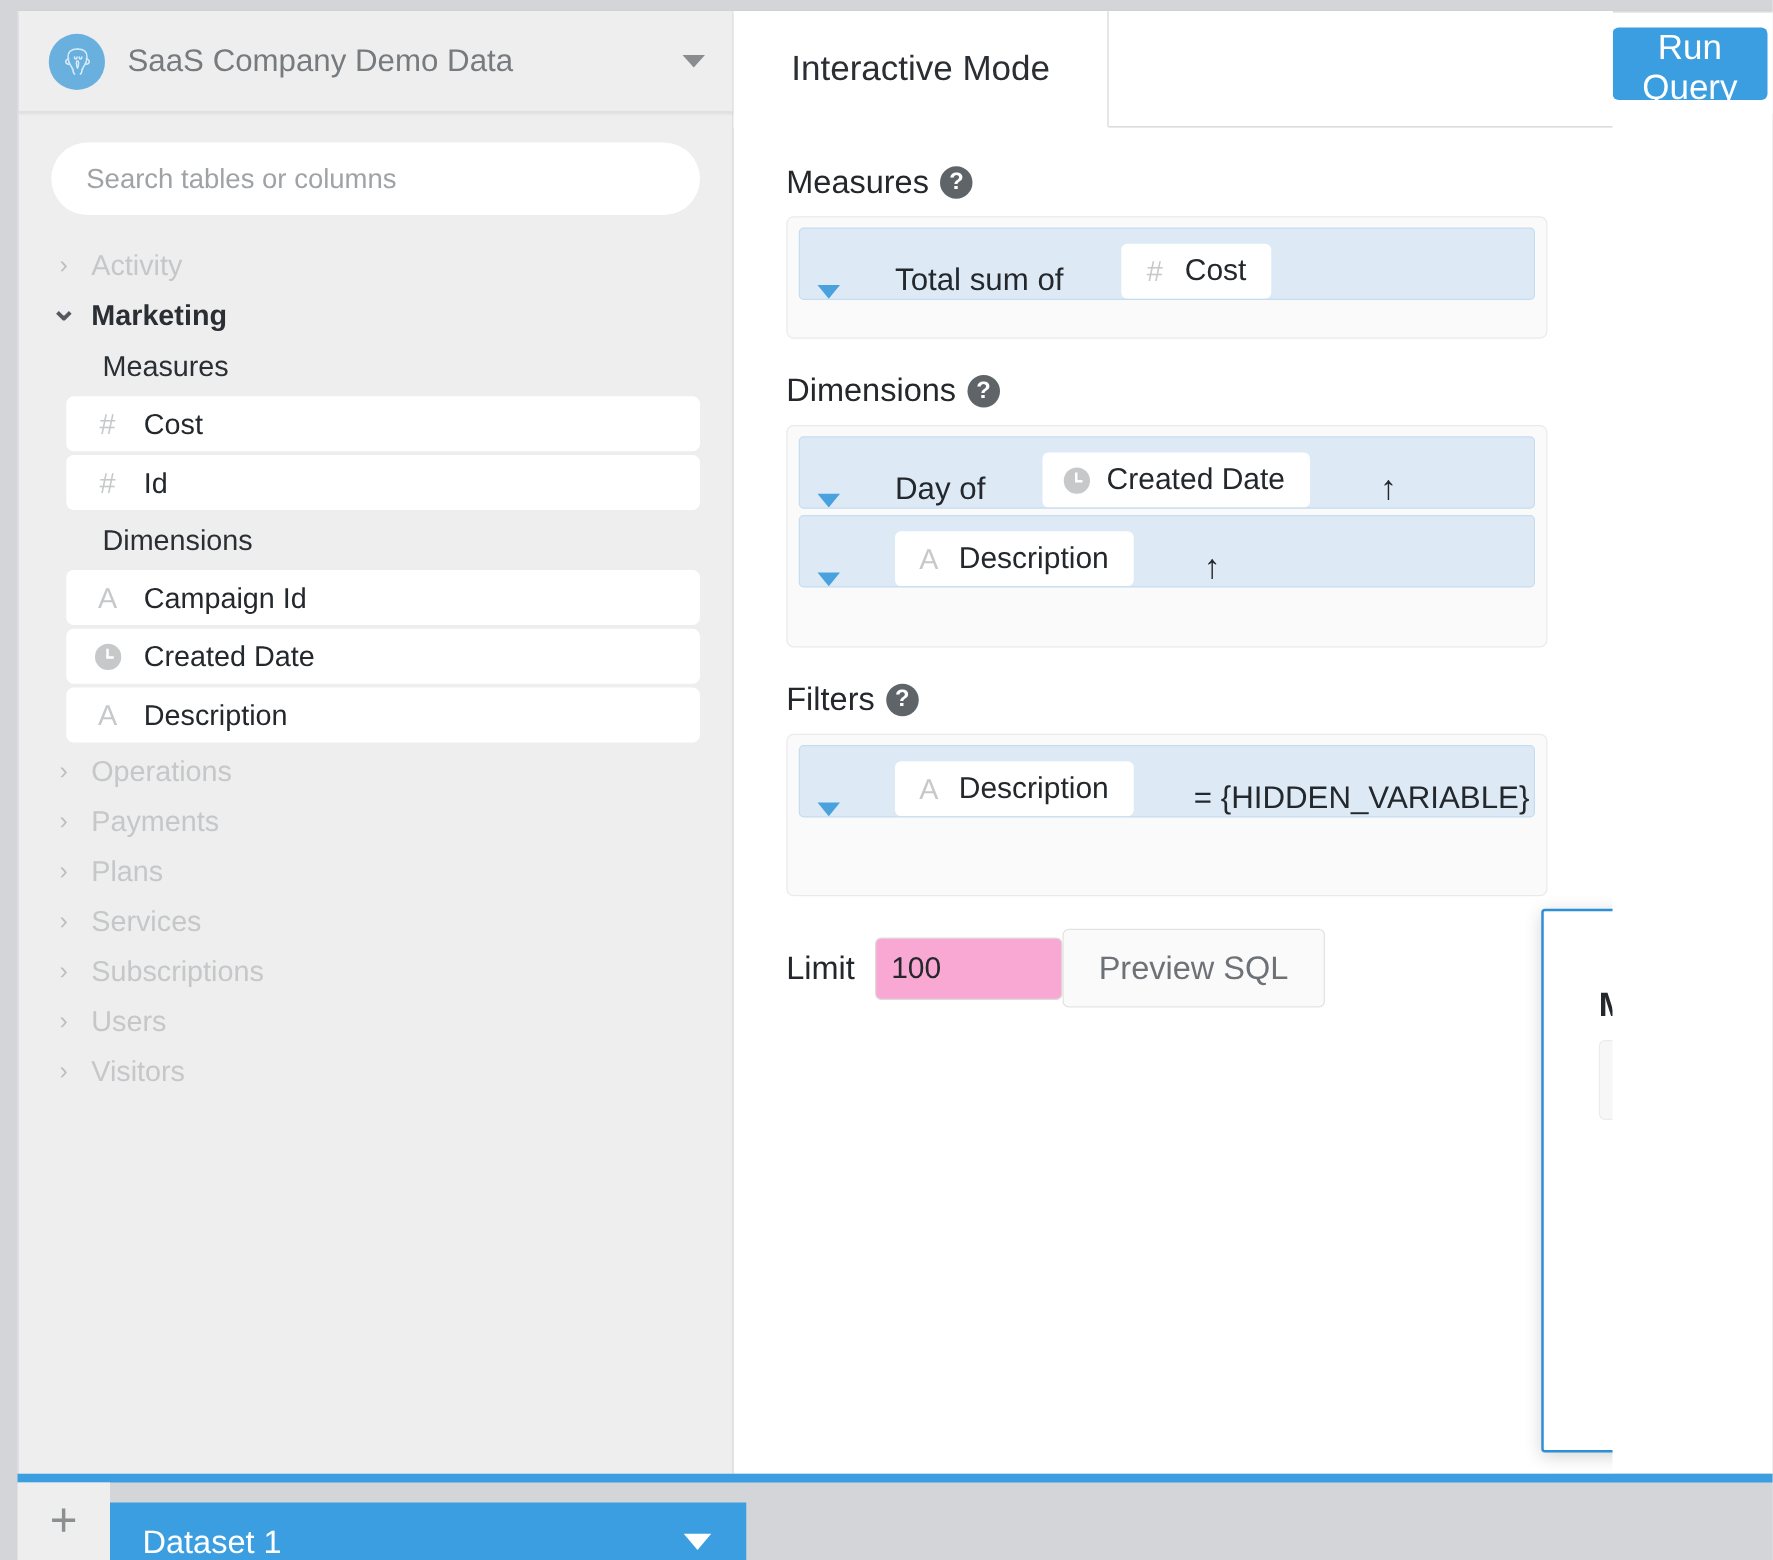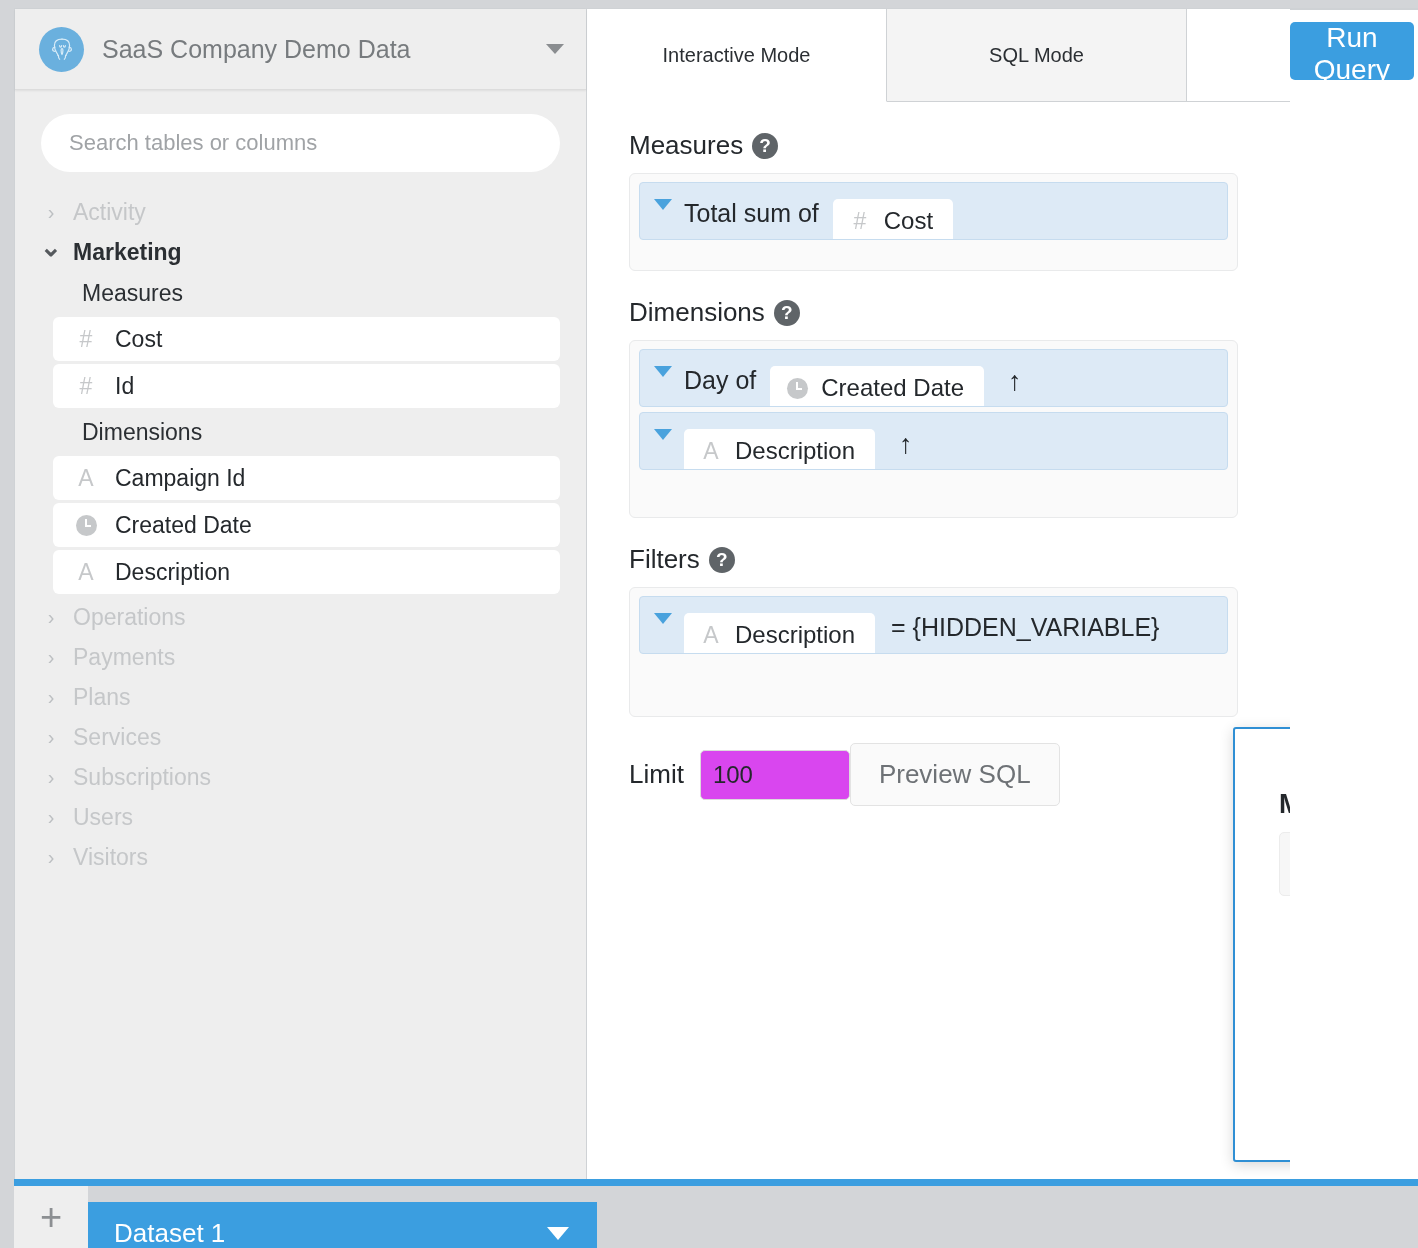--- a/index.html
+++ b/index.html
@@ -171,21 +171,21 @@
     flex: 0 0 93px;
     display: flex;
     align-items: stretch;
     background: #ffffff;
   }
   .tab {
     width: 300px;
     display: flex;
     align-items: center;
     justify-content: center;
-    font-size: 20px;
+    font-size: 28px;
     color: #2b2f33;
     background: #f4f4f4;
     border-right: 1px solid #cfd2d5;
     border-bottom: 1px solid #cfd2d5;
     cursor: pointer;
   }
   .tab.active {
     background: #ffffff;
     border-bottom-color: transparent;
   }
@@ -233,24 +233,25 @@
   .dz-measures { height: 98px; }
   .dz-dims { height: 178px; }
   .dz-filters { height: 130px; }
 
   .pill {
     height: 58px;
     background: #ddeaf6;
     border: 1px solid #c6dcef;
     border-radius: 4px;
     display: flex;
-    align-items: flex-start;
+    align-items: flex-end;
     padding: 16px 0 0 14px;
     margin-bottom: 5px;
     overflow: hidden;
+    gap: 32px;
   }
   .pill-caret {
     width: 0; height: 0;
     border-left: 9px solid transparent;
     border-right: 9px solid transparent;
     border-top: 11px solid #49a2dd;
     margin-right: 12px;
     flex: 0 0 auto;
     cursor: pointer;
   }
@@ -296,21 +297,21 @@
     font-size: 26px;
     color: #24282c;
     display: flex;
     align-items: center;
   }
   .limit-input {
     margin-left: 16px;
     width: 150px; height: 50px;
     border: 1px solid #dcdcdc;
     border-radius: 5px;
-    background: #d946ef;
+    background: #f9a8d4;
     font-size: 24px;
     padding: 0 12px;
     color: #24282c;
     font-family: "Liberation Sans", sans-serif;
   }
   .preview-btn {
     height: 63px;
     background: #fafafa;
     border: 1px solid #e3e3e3;
     border-radius: 5px;
@@ -521,23 +522,20 @@
             </div>
           </div>
       </div>
 
       <div class="right">
 
         <div class="tabs">
           <div class="tab active">
             <span>Interactive Mode</span>
           </div>
-          <div class="tab">
-            <span>SQL Mode</span>
-          </div>
           <div class="tabs-filler"></div>
         </div>
 
         <div class="panel-body">
 
           <div class="sec-title">
             <span>Measures</span>
             <span class="helpicon">?</span>
           </div>
           <div class="dropzone dz-measures">

